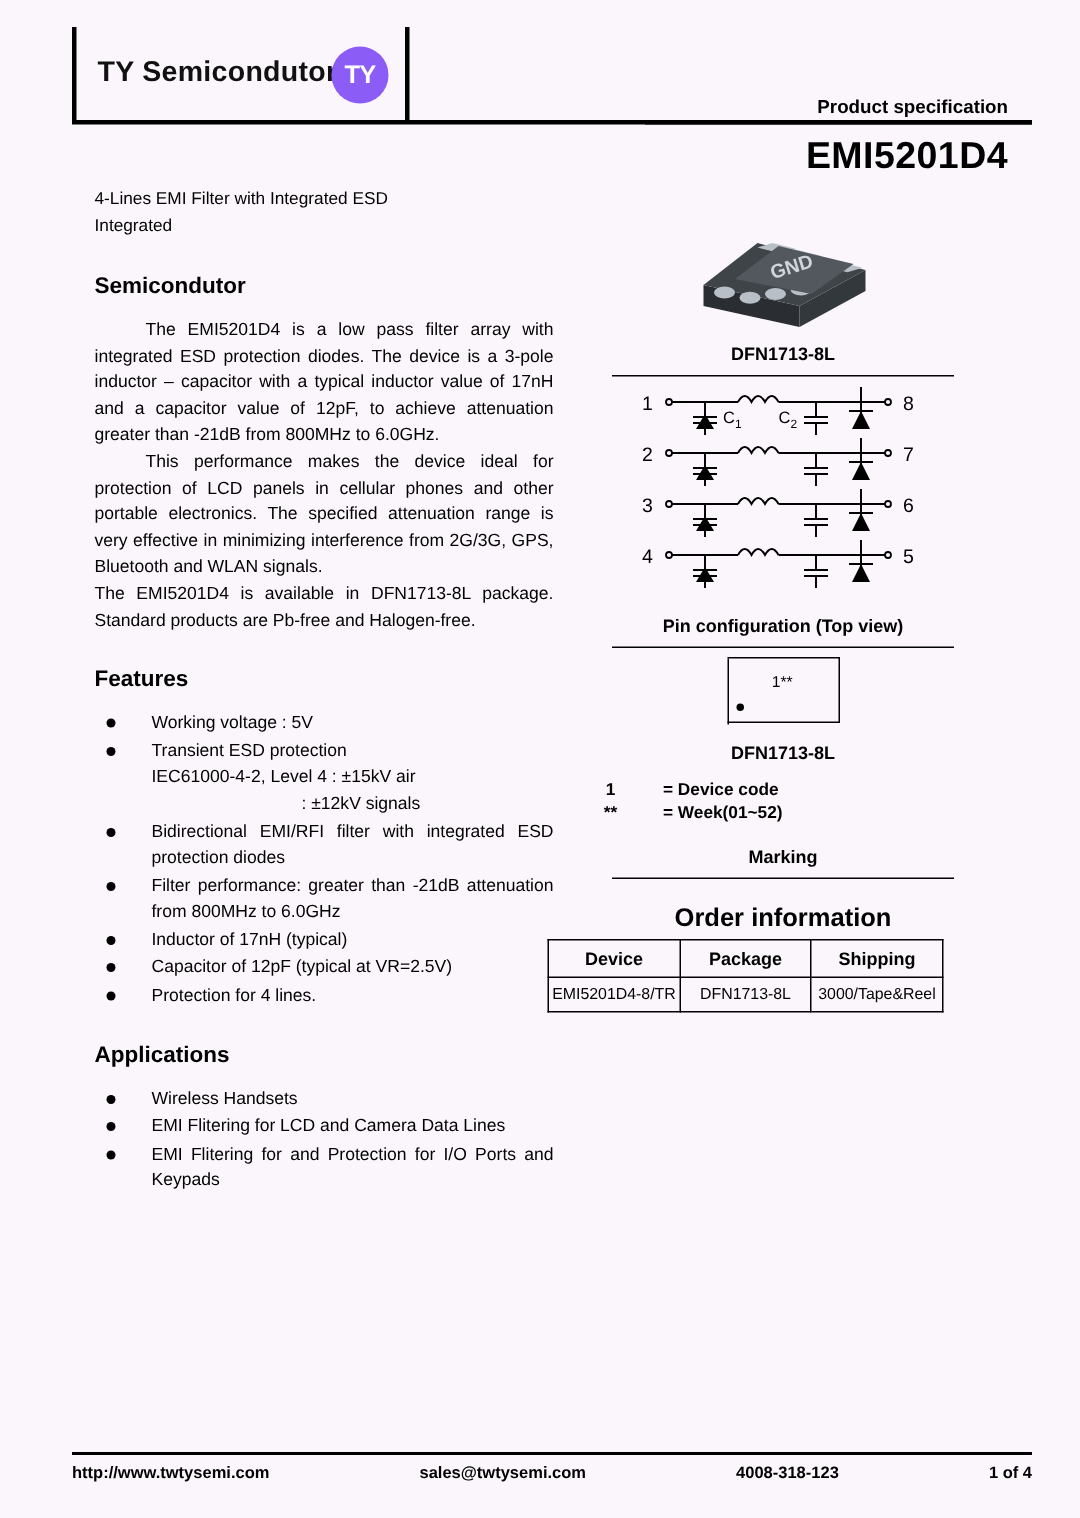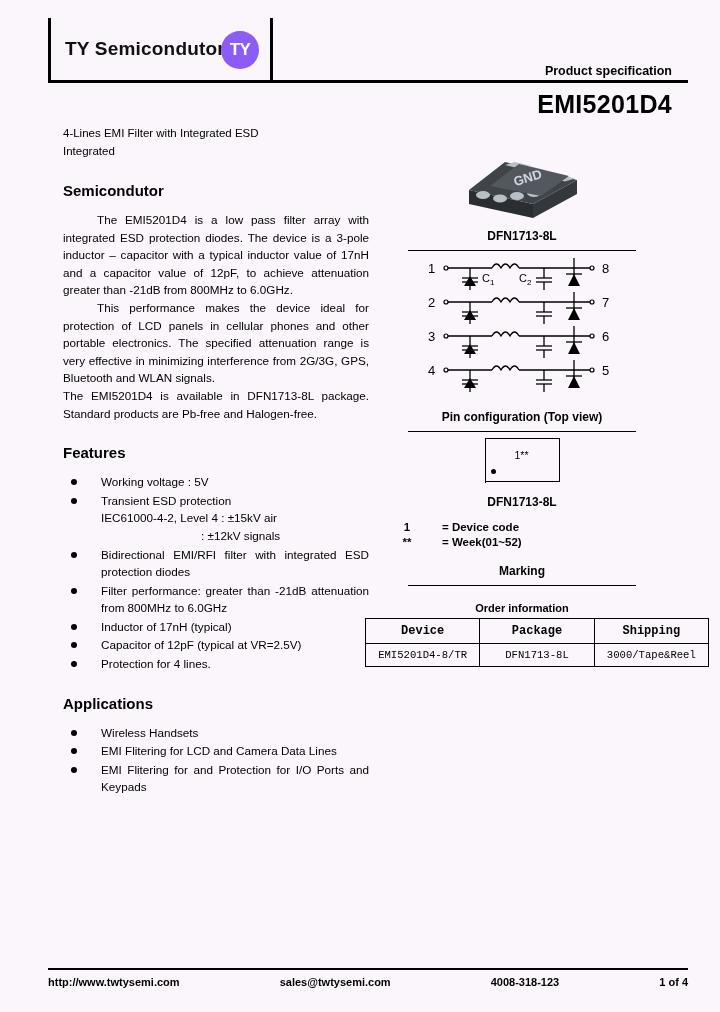--- a/index.html
+++ b/index.html
@@ -228,31 +228,30 @@
   .legend-key {
     width: 70px;
     text-align: center;
     font-weight: bold;
   }
   .legend-val { font-weight: bold; }
 
   
   .order-title {
     text-align: center;
-    font-size: 11px;
+    font-size: 17px;
     font-weight: bold;
     margin: 16px 0 4px 0;
     color: #000;
   }
   table.order {
     border-collapse: collapse;
-    width: 344px;
+    width: 264px;
     margin-left: -7px;
     table-layout: fixed;
-    font-family: Liberation Mono, monospace;
   }
   table.order th, table.order td {
     border: 1px solid #000;
     text-align: center;
     color: #000;
   }
   table.order th {
     font-size: 12px;
     font-weight: bold;
     height: 22px;

